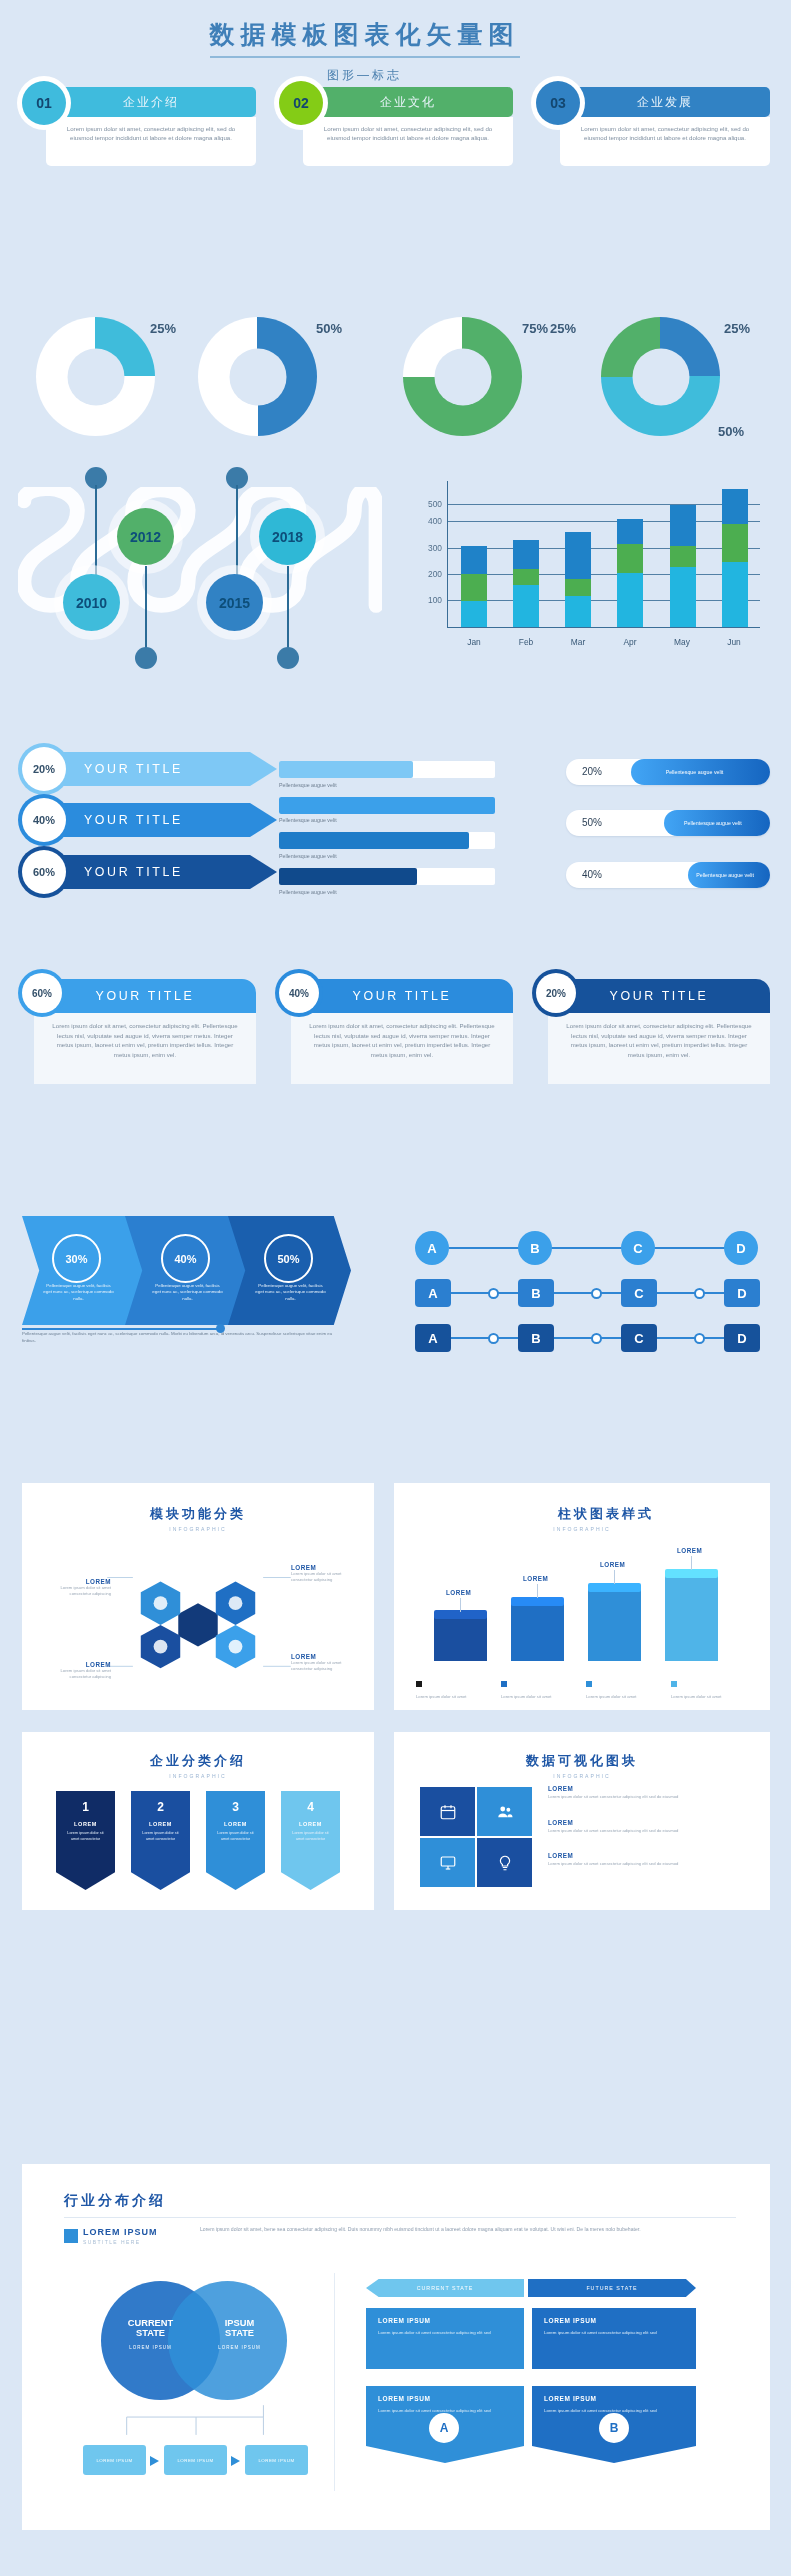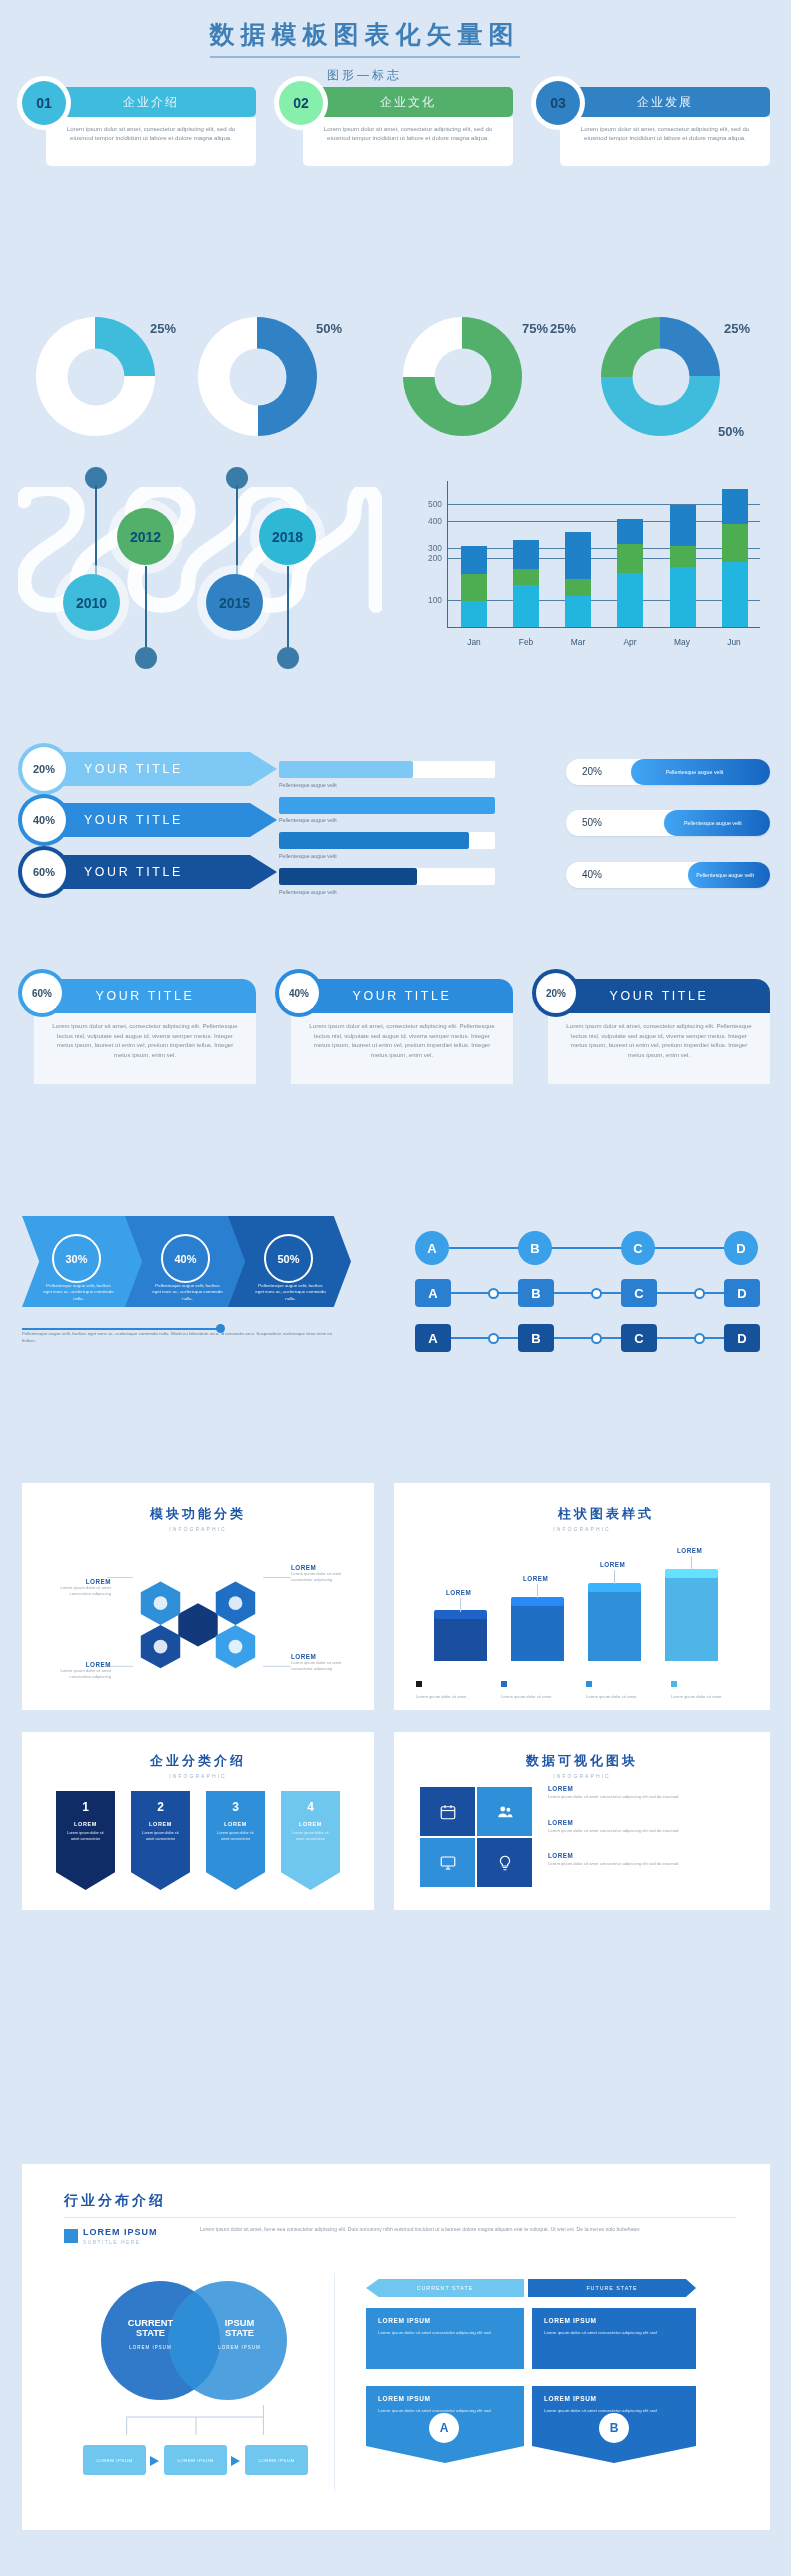--- a/index.html
+++ b/index.html
@@ -30,21 +30,21 @@
     border-radius:0 0 5px 5px;box-sizing:border-box;padding:7px 12px 0 12px;
   }
   .tc .body p{margin:0;font-size:6.1px;line-height:9.3px;color:#7f8fa0;text-align:center;}
   .tc .num{
     position:absolute;left:0;top:0;width:44px;height:44px;border-radius:50%;
     background:#e9f1fa;display:flex;align-items:center;justify-content:center;z-index:3;
     box-shadow:0 0 0 5px #ffffff;
   }
   .tc .num span{font-size:14px;font-weight:bold;color:#1f5f93;}
   .tc1{left:0;}   .tc1 .bar{background:#3fbbdd;}  .tc1 .num{background:#3fbbdd;}
-  .tc2{left:257px;} .tc2 .bar{background:#52b06a;} .tc2 .num{background:#86efac;}
+  .tc2{left:257px;} .tc2 .bar{background:#52b06a;} .tc2 .num{background:#84cc16;}
   .tc3{left:514px;} .tc3 .bar{background:#3182c4;} .tc3 .num{background:#3182c4;}
   .tc .num span{color:#13466f;}
 
   
   .donuts{position:absolute;top:297px;left:0;width:791px;height:158px;}
   .donut{position:absolute;width:119px;height:119px;border-radius:50%;}
   .donut .hole{
     position:absolute;left:50%;top:50%;transform:translate(-50%,-50%);
     width:57px;height:57px;border-radius:50%;background:#dbe7f5;
   }
@@ -103,21 +103,21 @@
     color:#ffffff;font-size:12.4px;letter-spacing:2.6px;line-height:34px;text-align:center;}
   .panel .pb{position:absolute;left:12px;top:34px;width:222px;height:71px;background:#f3f7fb;
     box-sizing:border-box;padding:8px 14px;}
   .panel .pb p{margin:0;font-size:6.1px;line-height:9.5px;color:#7f8fa0;text-align:center;}
   .panel .pc{position:absolute;left:0;top:-6px;width:40px;height:40px;border-radius:50%;
     background:#ffffff;display:flex;align-items:center;justify-content:center;
     font-size:10px;font-weight:bold;color:#34506a;z-index:3;}
 
   
   .chev{position:absolute;top:1216px;left:22px;width:332px;height:129px;}
-  .chev-item{position:absolute;top:0;height:91px;
+  .chev-item{position:absolute;top:0;height:109px;
     clip-path:polygon(0 0,86% 0,100% 50%,86% 100%,0 100%,14% 50%);}
   .chev-c{position:absolute;top:18px;width:45px;height:45px;border-radius:50%;
     border:2px solid #ffffff;display:flex;align-items:center;justify-content:center;
     color:#ffffff;font-size:11px;font-weight:bold;}
   .chev-t{position:absolute;top:67px;width:73px;font-size:4.4px;line-height:6.3px;
     color:#eaf3fb;text-align:center;}
 
   
   .abcd{position:absolute;top:1208px;left:415px;width:356px;height:138px;}
   .node{position:absolute;display:flex;align-items:center;justify-content:center;
@@ -231,21 +231,21 @@
     </div>
     <div class="tl-stem" style="left:269px;top:103px;height:87px;"></div>
     <div class="tl-dot" style="left:259px;top:184px;"></div>
   </div>
 
   <div class="chart">
     <div class="plot" id="plot">
         <div class="grid" style="bottom: 26px;">
           <span class="ytick">100</span>
         </div>
-        <div class="grid" style="bottom: 68px;">
+        <div class="grid" style="bottom: 52px;">
           <span class="ytick">200</span>
         </div>
         <div class="grid" style="bottom: 78px;">
           <span class="ytick">300</span>
         </div>
         <div class="grid" style="bottom: 105px;">
           <span class="ytick">400</span>
         </div>
         <div class="grid" style="bottom: 122px; margin-top: 32px;">
           <span class="ytick">500</span>

